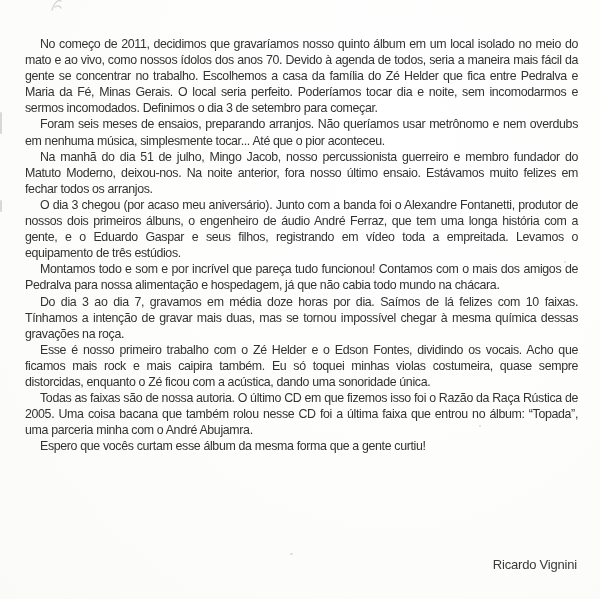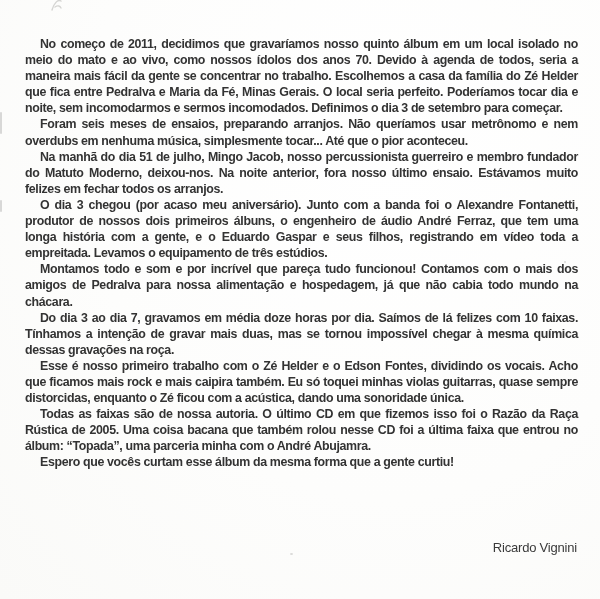--- a/index.html
+++ b/index.html
@@ -29,26 +29,25 @@
     font-size: 12.4px;
     line-height: 16.1px;
     letter-spacing: -0.35px;
     text-align: justify;
     text-rendering: optimizeLegibility;
   }
   .text-block p {
     margin: 0;
     padding: 0;
     text-indent: 15px;
-    font-weight: bold;
   }
   .signature {
     position: absolute;
     right: 23px;
-    top: 540px;
+    top: 557px;
     color: #3a3a3a;
     font-size: 13px;
     letter-spacing: -0.2px;
   }
   
   .smudge {
     position: absolute;
     left: 46px;
     top: -2px;
     opacity: 0.55;
@@ -91,20 +90,20 @@
   <div class="speck k3"></div>
   <div class="speck k4"></div>
 
   <div class="text-block">
     <p>No começo de 2011, decidimos que gravaríamos nosso quinto álbum em um local isolado no meio do mato e ao vivo, como nossos ídolos dos anos 70. Devido à agenda de todos, seria a maneira mais fácil da gente se concentrar no trabalho. Escolhemos a casa da família do Zé Helder que fica entre Pedralva e Maria da Fé, Minas Gerais. O local seria perfeito. Poderíamos tocar dia e noite, sem incomodarmos e sermos incomodados. Definimos o dia 3 de setembro para começar.</p>
     <p>Foram seis meses de ensaios, preparando arranjos. Não queríamos usar metrônomo e nem overdubs em nenhuma música, simplesmente tocar... Até que o pior aconteceu.</p>
     <p>Na manhã do dia 51 de julho, Mingo Jacob, nosso percussionista guerreiro e membro fundador do Matuto Moderno, deixou-nos. Na noite anterior, fora nosso último ensaio. Estávamos muito felizes em fechar todos os arranjos.</p>
     <p>O dia 3 chegou (por acaso meu aniversário). Junto com a banda foi o Alexandre Fontanetti, produtor de nossos dois primeiros álbuns, o engenheiro de áudio André Ferraz, que tem uma longa história com a gente, e o Eduardo Gaspar e seus filhos, registrando em vídeo toda a empreitada. Levamos o equipamento de três estúdios.</p>
     <p>Montamos todo e som e por incrível que pareça tudo funcionou! Contamos com o mais dos amigos de Pedralva para nossa alimentação e hospedagem, já que não cabia todo mundo na chácara.</p>
     <p>Do dia 3 ao dia 7, gravamos em média doze horas por dia. Saímos de lá felizes com 10 faixas. Tínhamos a intenção de gravar mais duas, mas se tornou impossível chegar à mesma química dessas gravações na roça.</p>
-    <p>Esse é nosso primeiro trabalho com o Zé Helder e o Edson Fontes, dividindo os vocais. Acho que ficamos mais rock e mais caipira também. Eu só toquei minhas violas guitarras, quase sempre distorcidas, enquanto o Zé ficou com a acústica, dando uma sonoridade única.</p>
+    <p>Esse é nosso primeiro trabalho com o Zé Helder e o Edson Fontes, dividindo os vocais. Acho que ficamos mais rock e mais caipira também. Eu só toquei minhas violas costumeira, quase sempre distorcidas, enquanto o Zé ficou com a acústica, dando uma sonoridade única.</p>
     <p>Todas as faixas são de nossa autoria. O último CD em que fizemos isso foi o Razão da Raça Rústica de 2005. Uma coisa bacana que também rolou nesse CD foi a última faixa que entrou no álbum: “Topada”, uma parceria minha com o André Abujamra.</p>
     <p>Espero que vocês curtam esse álbum da mesma forma que a gente curtiu!</p>
   </div>
 
   <div class="signature">Ricardo Vignini</div>
 
 </div>
 
 </body></html>

